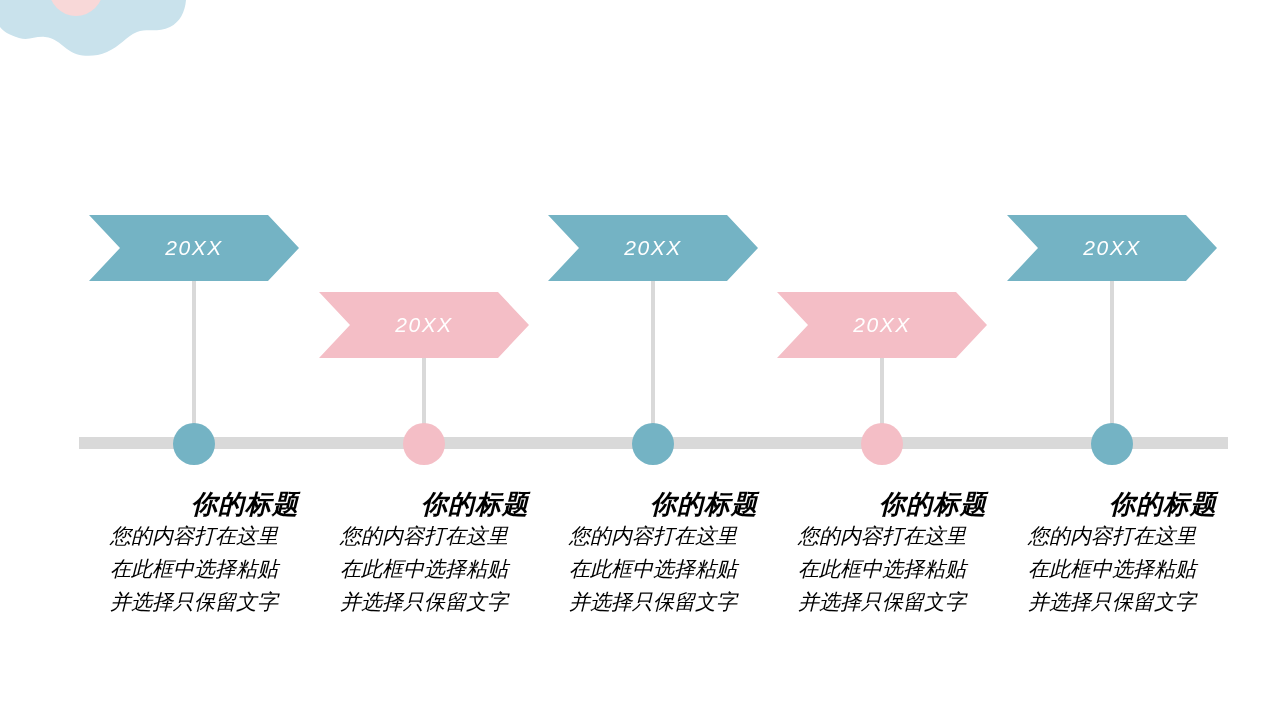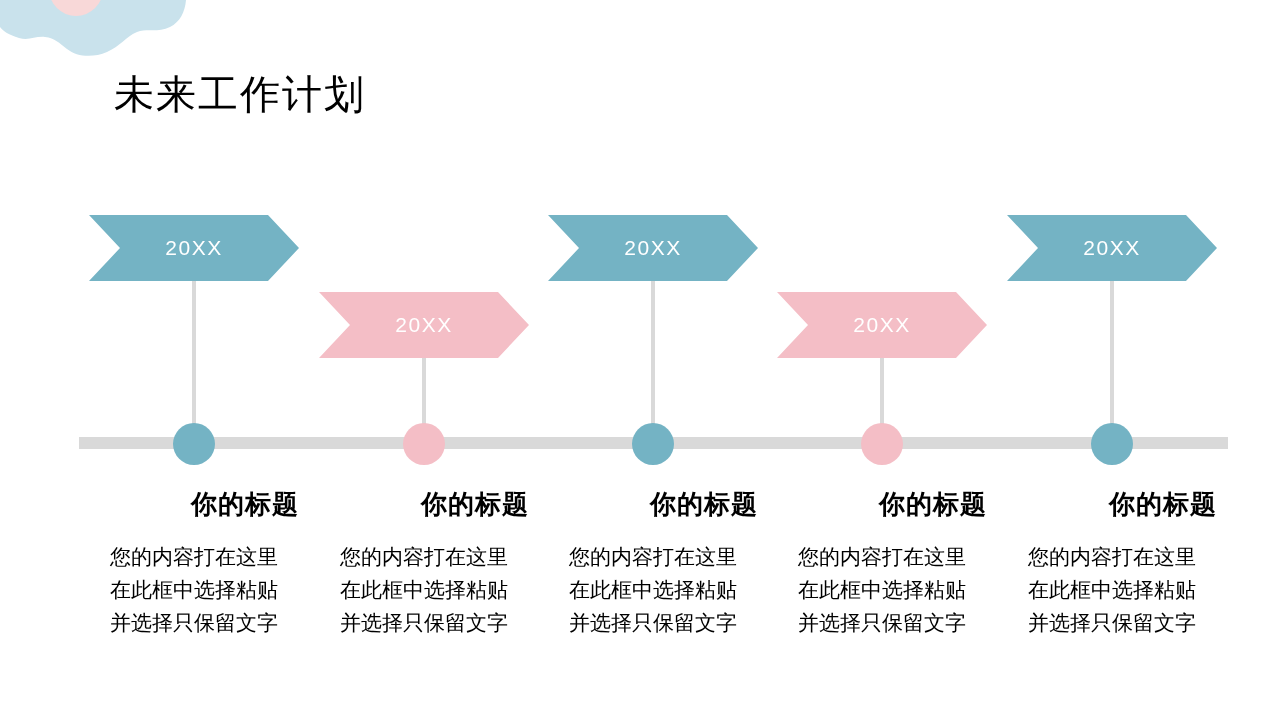--- a/index.html
+++ b/index.html
@@ -23,21 +23,21 @@
   }
 
   
   .timeline-bar {
     position:absolute; left:79px; top:437px;
     width:1149px; height:12px;
     background:#D9D9D9; z-index:0;
   }
 
   
-  .milestone { position:absolute; top:0; width:210px; height:564px; }
+  .milestone { position:absolute; top:0; width:210px; height:564px;font-style:italic; }
   .c1 { left:89px; }
   .c2 { left:319px; }
   .c3 { left:548px; }
   .c4 { left:777px; }
   .c5 { left:1007px; }
 
   .arrow {
     position:absolute; left:0; width:210px; height:66px;
     clip-path:polygon(0 0, calc(100% - 31px) 0, 100% 50%, calc(100% - 31px) 100%, 0 100%, 31px 50%);
     display:flex; align-items:center; justify-content:center;
@@ -66,36 +66,35 @@
   .teal .dot { background:#74B3C4; }
   .pink .dot { background:#F4BEC6; }
 
   .m-heading {
     position:absolute; top:487px; left:0; width:100%;
     text-align:right; font-size:26px; font-weight:700;
     letter-spacing:1px; color:#000000;
   }
 
   .m-body {
-    position:absolute; top:540px; left:-15px; width:240px;
+    position:absolute; top:519px; left:-15px; width:240px;
     text-align:center; font-size:21px; line-height:33px;
     color:#000000; white-space:pre-line;
   }
 </style>
 </head>
 <body>
 
 <div class="slide">
 
   <svg class="corner-deco" viewBox="0 0 190 62" aria-hidden="true">
     <path d="M0,0 L186,0 C185,12 180,22 170,27 C158,33 147,28 137,32 C125,37 121,46 107,52 C93,58 77,57 67,49 C59,43 55,38 45,37 C35,36 29,41 19,38 C9,35 3,31 0,27 Z" fill="#C9E2EC"></path>
     <circle cx="76" cy="-11" r="27" fill="#F8D8D8"></circle>
   </svg>
 
-  <h1 class="slide-title">未来工作计划</h1>
 
   <div class="timeline-bar"></div>
 
   <div class="milestone c1 teal">
     <div class="connector"></div>
     <div class="arrow">
       <span class="year">20XX</span>
     </div>
     <div class="dot"></div>
     <div class="m-heading">你的标题</div>

